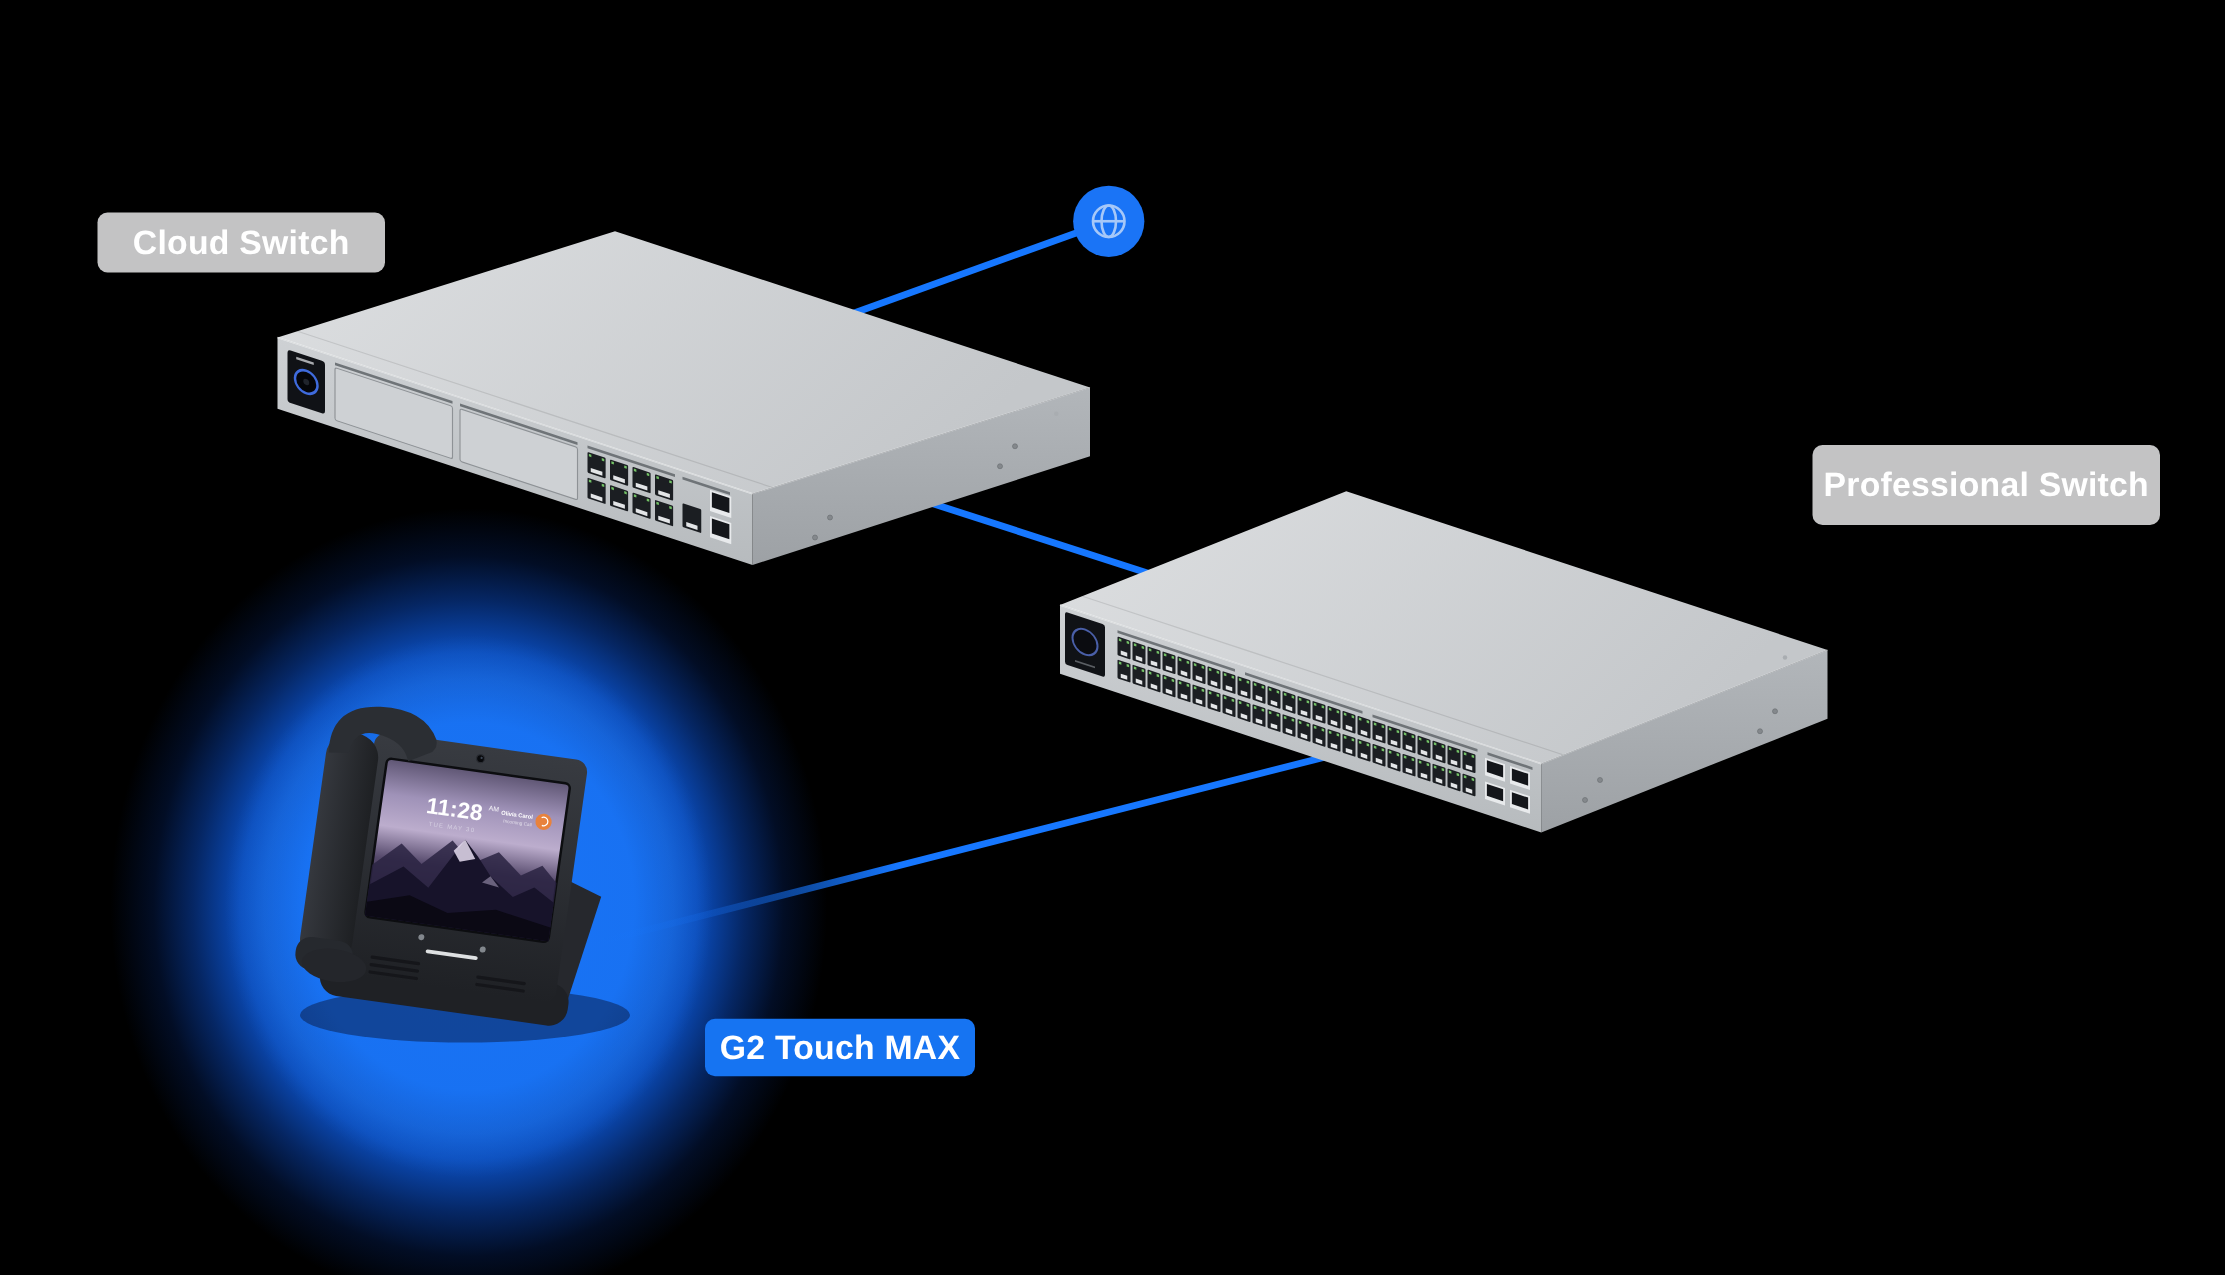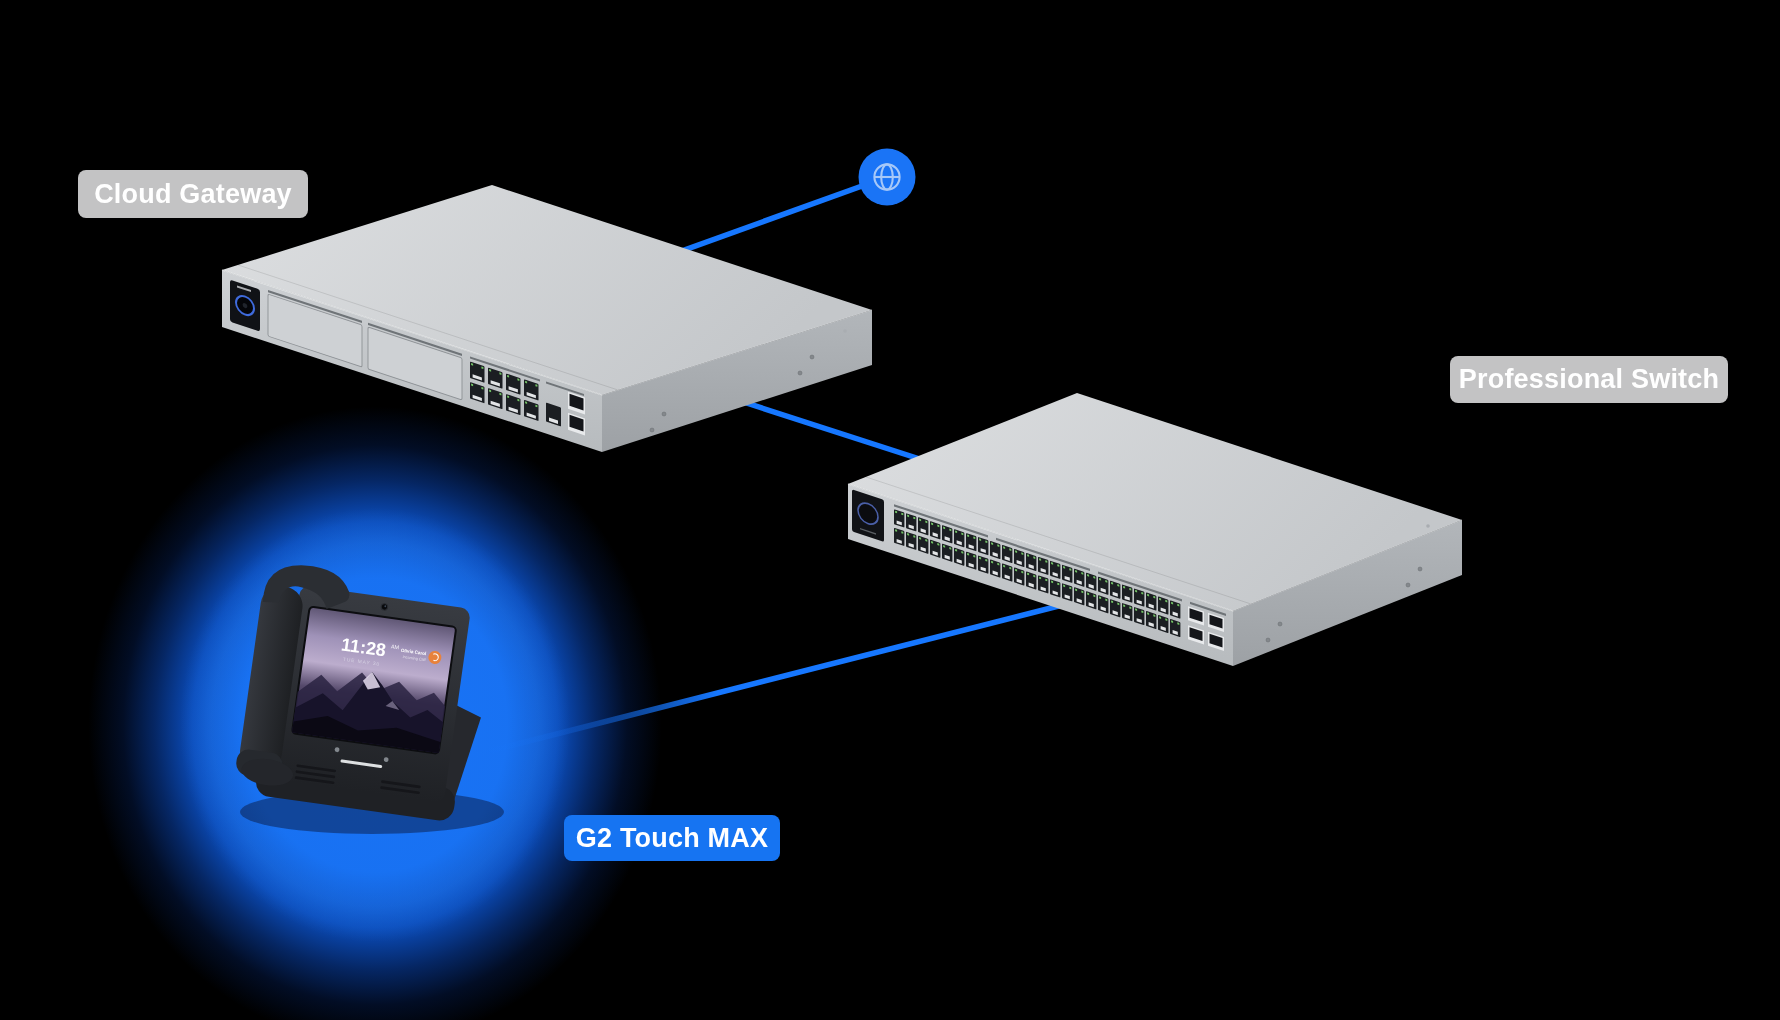--- a/index.html
+++ b/index.html
@@ -12,21 +12,21 @@
         rgba(16,110,252,0.97) 0%, rgba(16,110,252,0.95) 42%,
         rgba(14,98,240,0.78) 58%, rgba(12,84,218,0.46) 70%,
         rgba(10,66,185,0.20) 80%, rgba(0,0,0,0) 91%);}
   svg{position:absolute;left:0;top:0;}
   .pill{position:absolute;display:flex;align-items:center;justify-content:center;
         border-radius:8px;color:#fff;font-weight:600;font-size:27px;letter-spacing:0.2px;
         white-space:nowrap;}
   .pill.gray{background:#c3c3c4;}
   .pill.blue{background:#1674f2;}
   #pill-gateway{left:78px;top:170px;width:230px;height:48px;}
-  #pill-switch{left:1450px;top:356px;width:278px;height:47px;}
+  #pill-switch{left:1450px;top:356px;width:278px;height:64px;}
   #pill-phone{left:564px;top:815px;width:216px;height:46px;}
   text{font-family:"Liberation Sans",sans-serif;}
 </style>
 </head>
 <body>
 
 <div id="canvas">
 
   <div class="glow"></div>
 
@@ -433,21 +433,21 @@
       <g>
         <rect x="-122" y="-88" width="42" height="186" rx="19" fill="url(#handsetG)"></rect>
         <path d="M -120,-70 Q -124,-108 -84,-112 Q -48,-115 -36,-92 Q -34,-86 -38,-82 L -56,-72 Q -62,-88 -84,-90 Q -102,-92 -104,-72 Z" fill="#2b2e33"></path>
         <rect x="-124" y="78" width="46" height="26" rx="12" fill="#26292e"></rect>
         <ellipse cx="-92" cy="98" rx="26" ry="13" fill="#24262b"></ellipse>
       </g>
     </g>
   </svg>
 
   <div id="pill-gateway" class="pill gray">
-    <span>Cloud Gateway</span>
+    <span>Cloud Switch</span>
   </div>
   <div id="pill-switch" class="pill gray">
     <span>Professional Switch</span>
   </div>
   <div id="pill-phone" class="pill blue">
     <span>G2 Touch MAX</span>
   </div>
 </div>
 
 </body></html>

